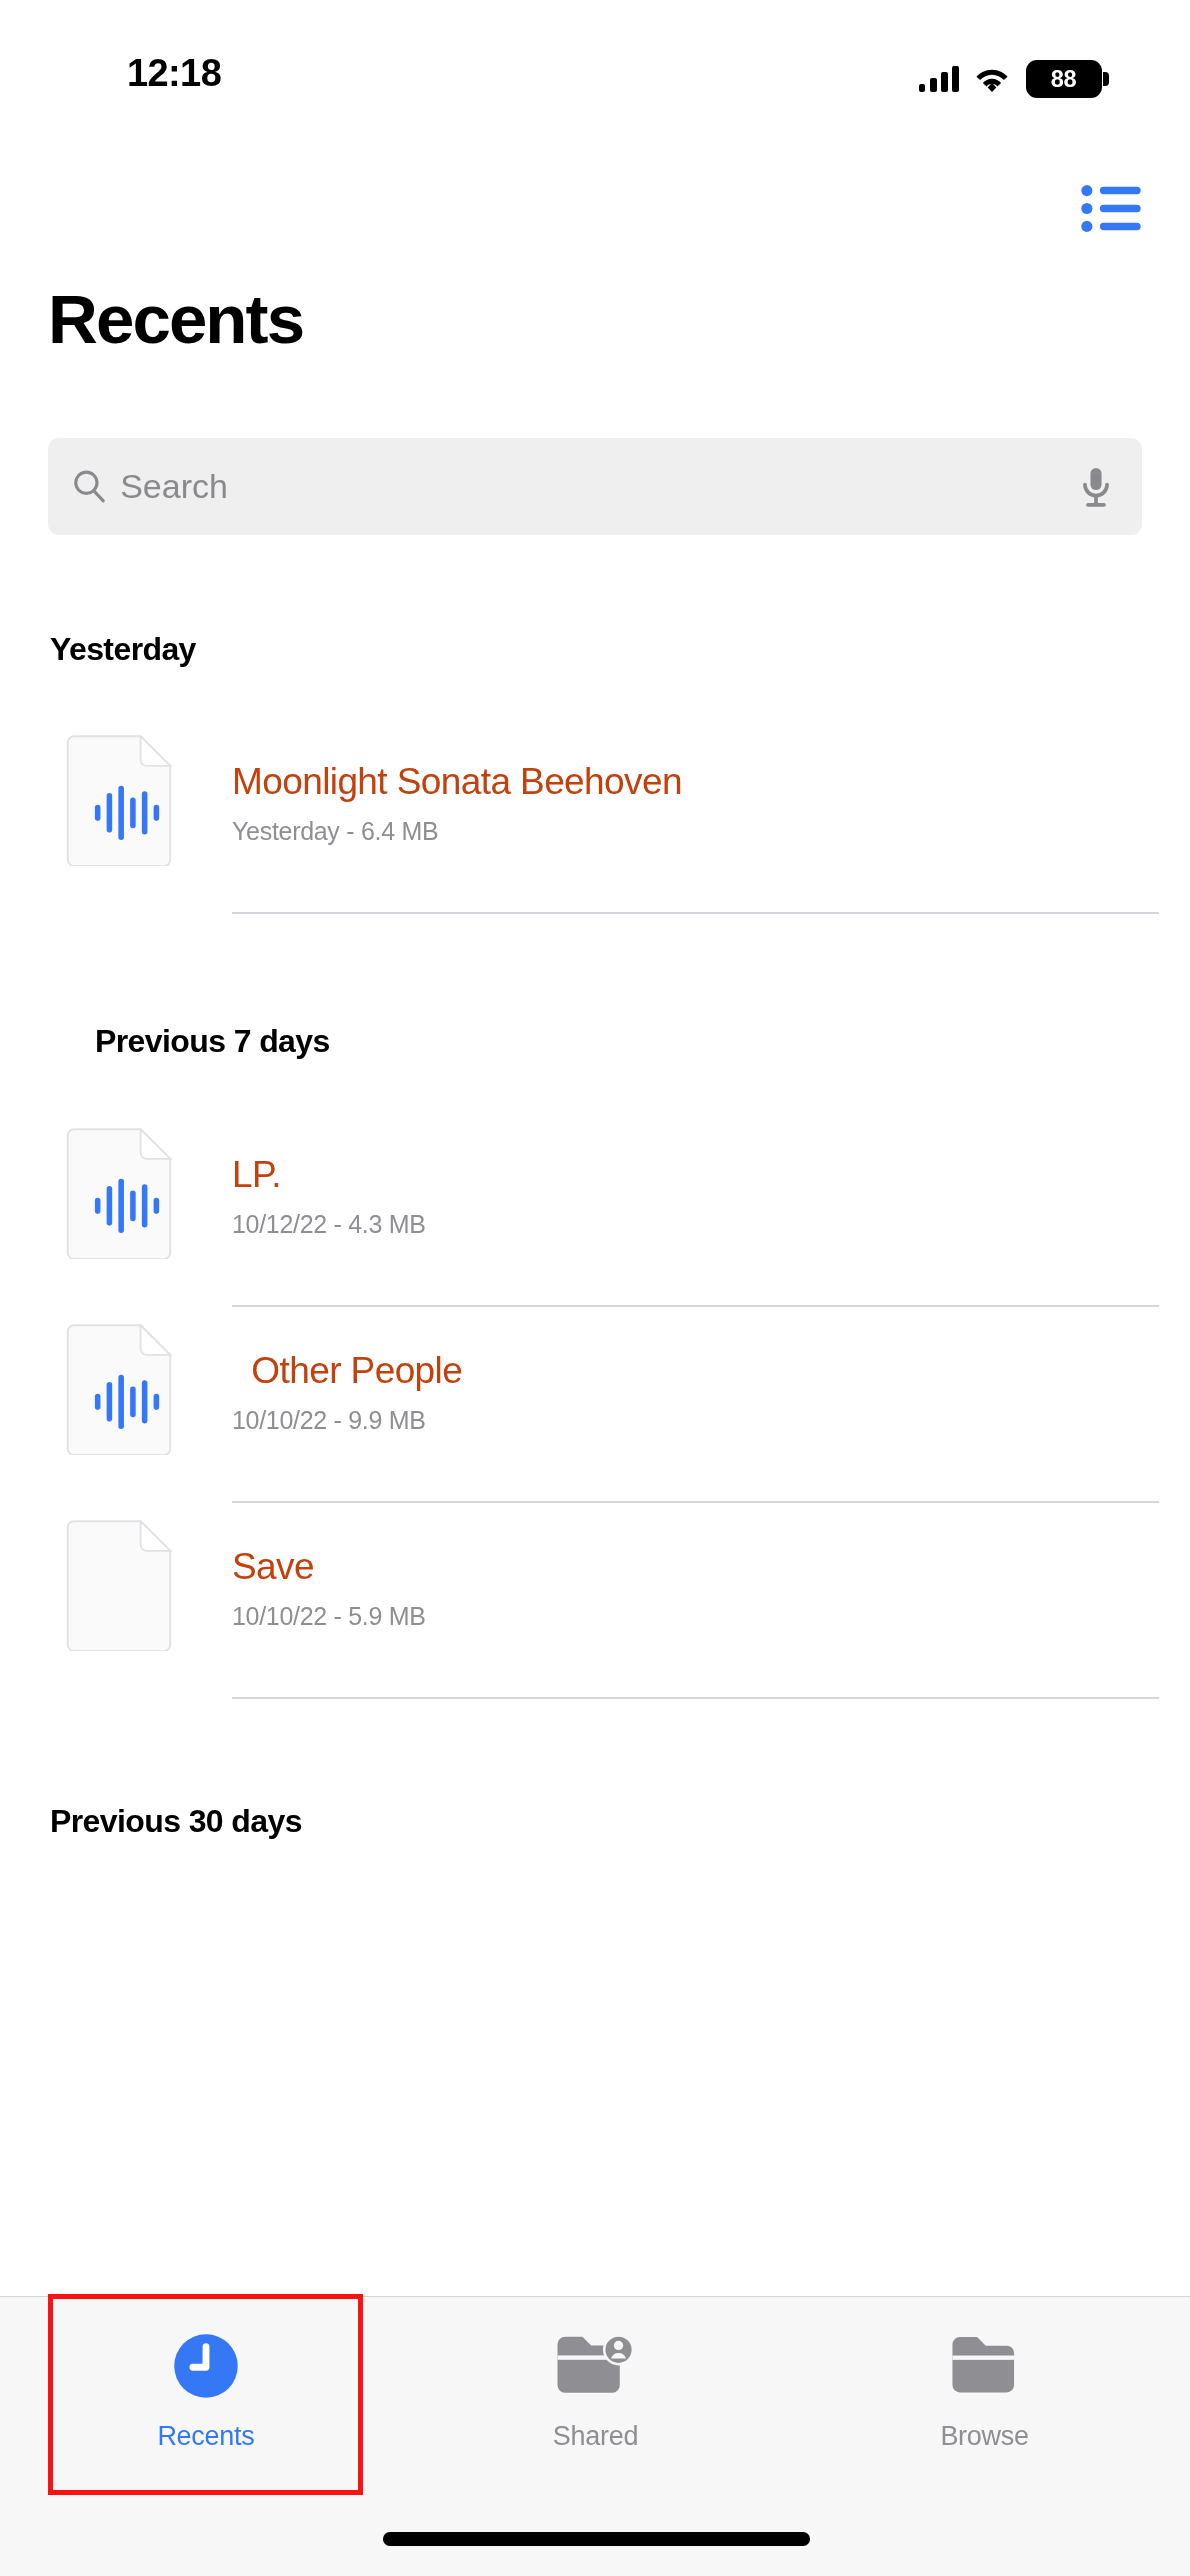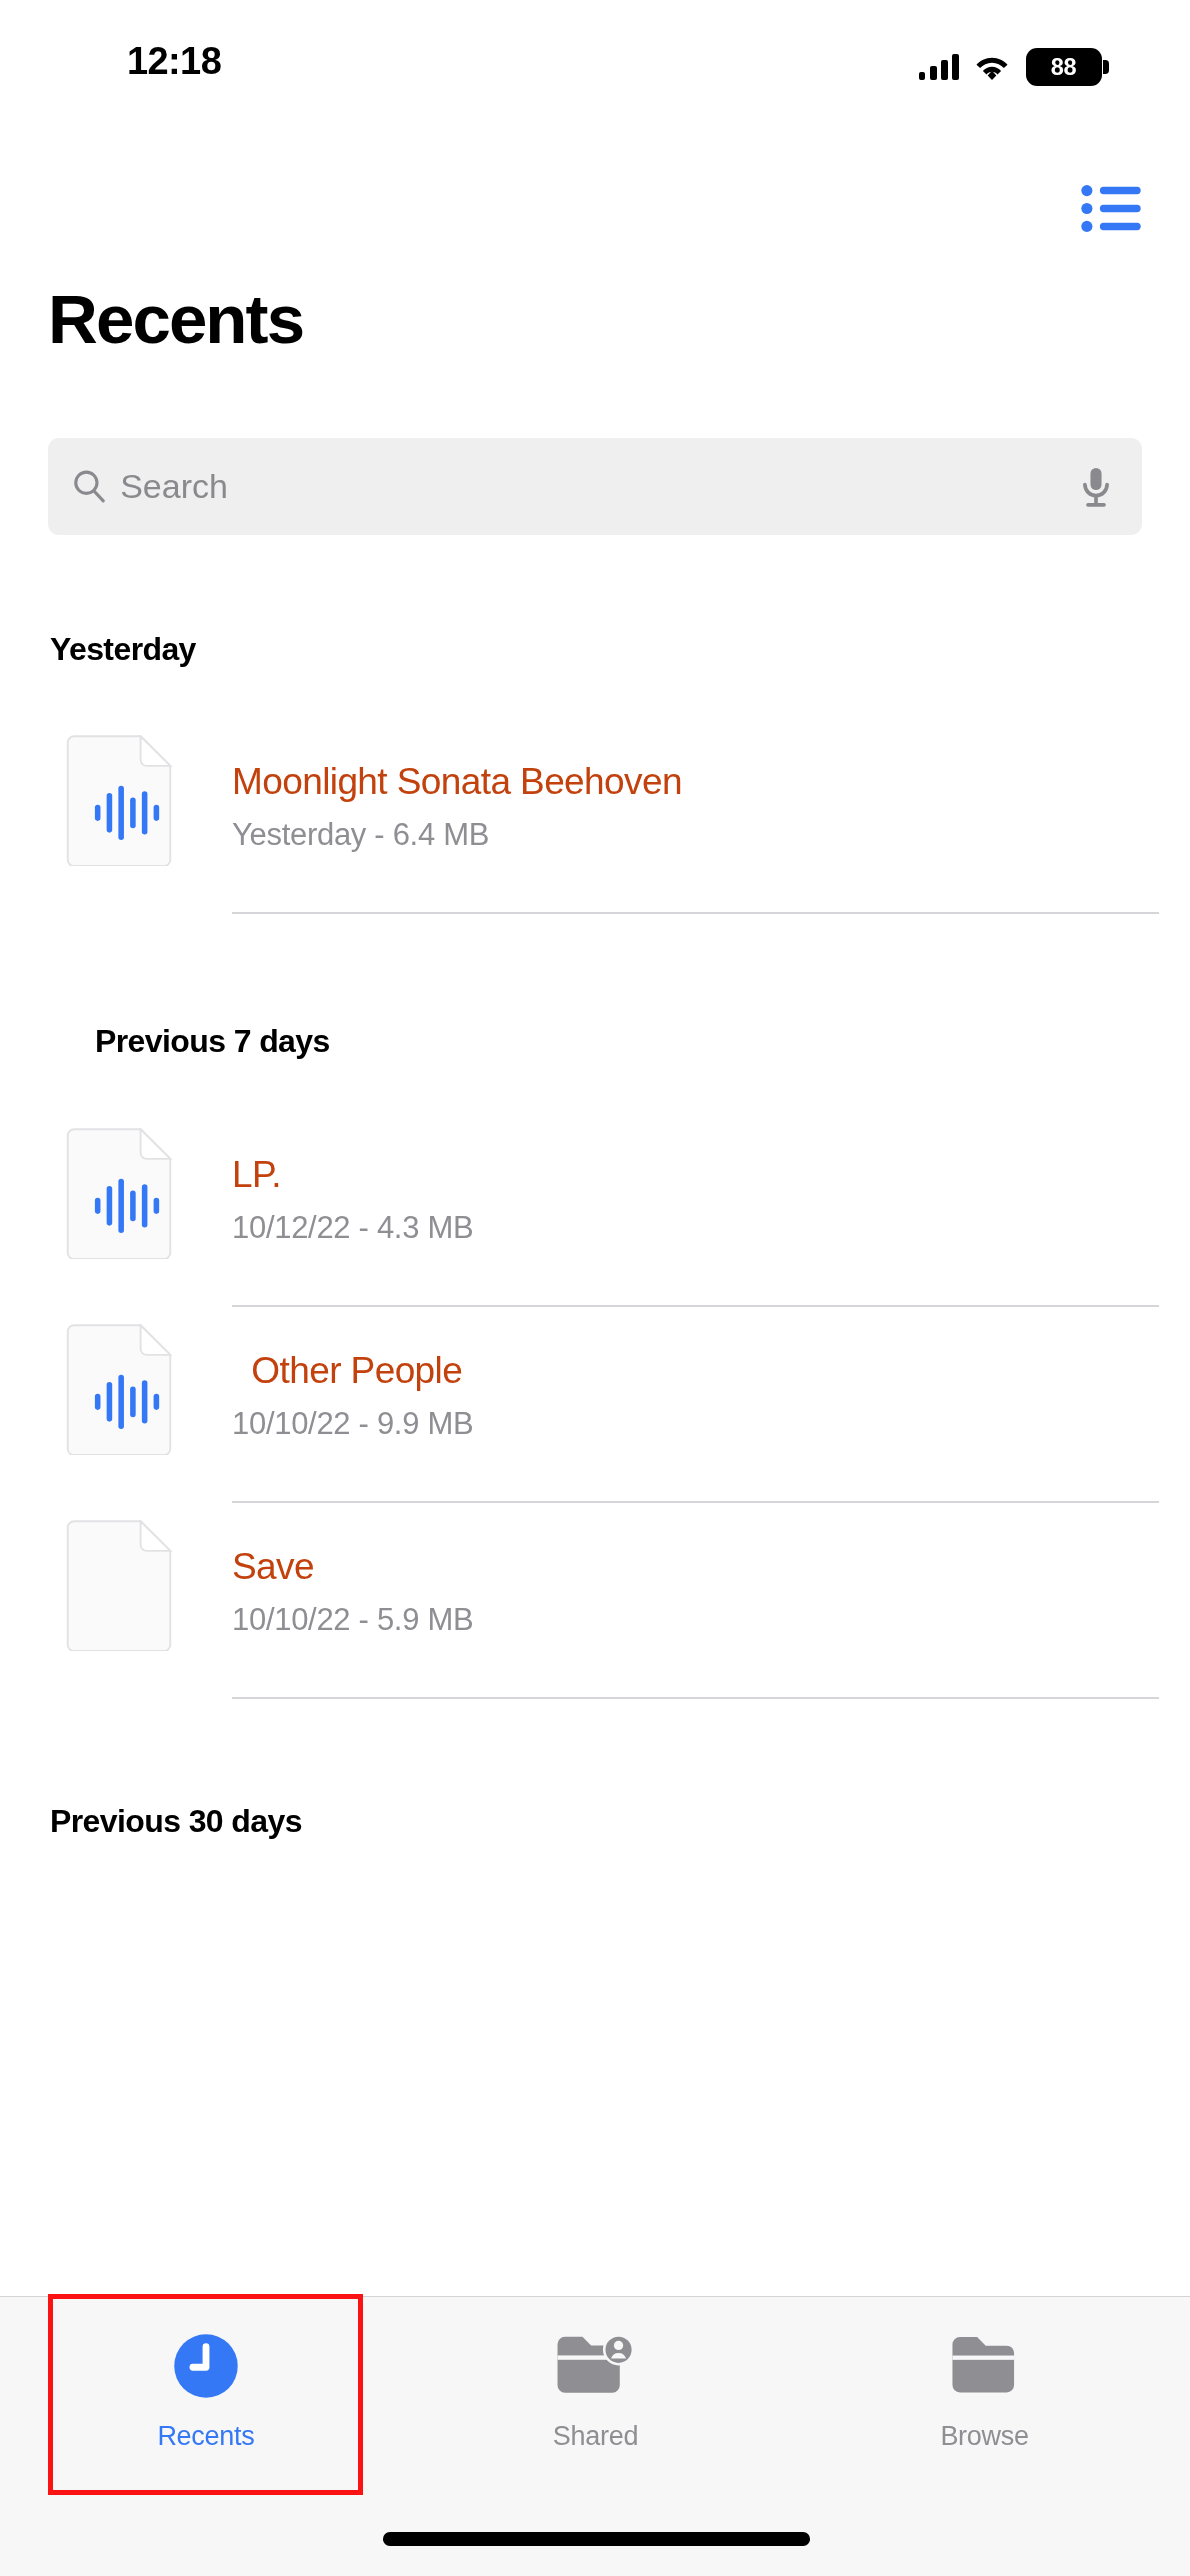--- a/index.html
+++ b/index.html
@@ -11,21 +11,21 @@
   }
   #screen {
     position:relative;
     width:1190px; height:2576px;
     background:#ffffff;
     overflow:hidden;
   }
 
   
   #status-bar {
-    position:absolute; top:0; left:0;
+    position:absolute; top:12px; left:0;
     width:1190px; height:108px;text-decoration:underline;
   }
   #status-time {
     position:absolute; left:127px; top:40px;
     font-size:38px; font-weight:bold; color:#000;
     letter-spacing:-0.6px;
   }
   #status-right {
     position:absolute; right:81px; top:48px;
     display:flex; align-items:center; gap:17.4px;
@@ -90,21 +90,21 @@
     position:absolute; left:64px; top:0;
     width:110px; height:131px;
   }
   .file-title {
     position:absolute; left:232px;
     font-size:37px; color:#c2410c; letter-spacing:-0.6px;
     white-space:pre;
   }
   .file-sub {
     position:absolute; left:232px;
-    font-size:31px; color:#8e8e93; letter-spacing:-0.3px;
+    font-size:25px; color:#8e8e93; letter-spacing:-0.3px;
   }
   .row-sep {
     position:absolute; left:232px; width:927px; height:1.9px;
     background:#d6d6da;
   }
 
   
   #tab-bar {
     position:absolute; left:0; top:2296px;
     width:1190px; height:280px;

